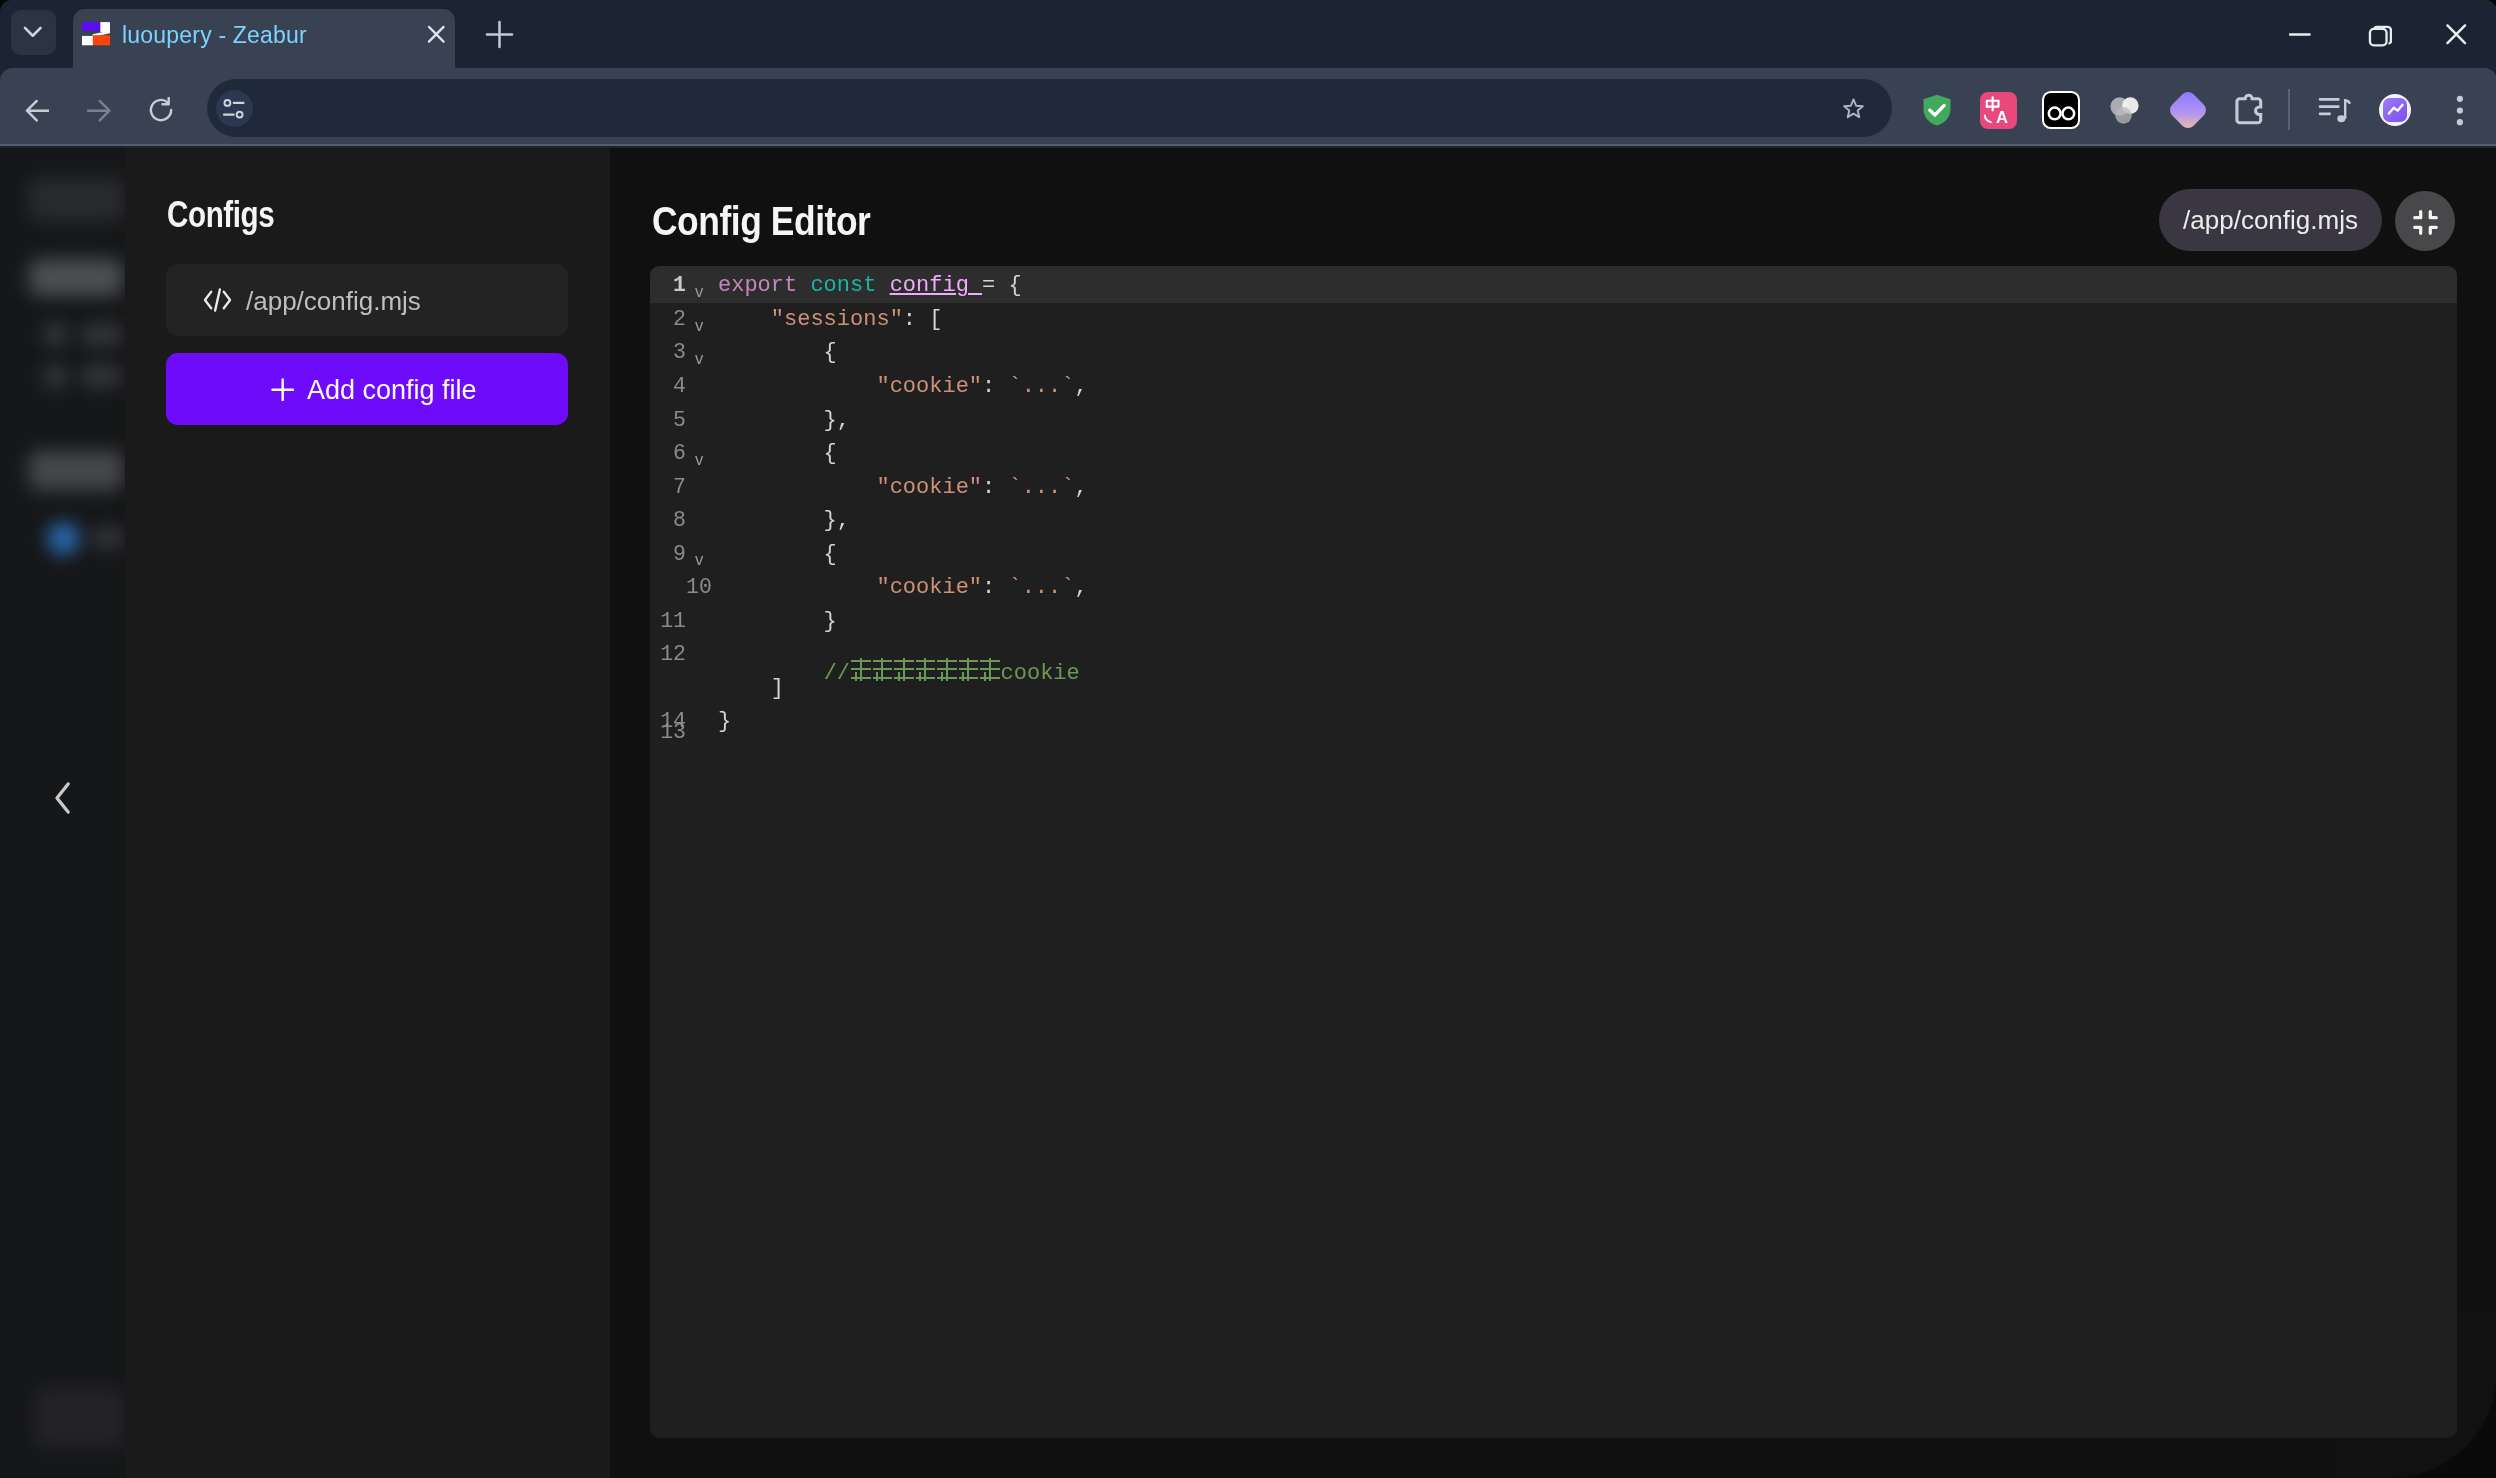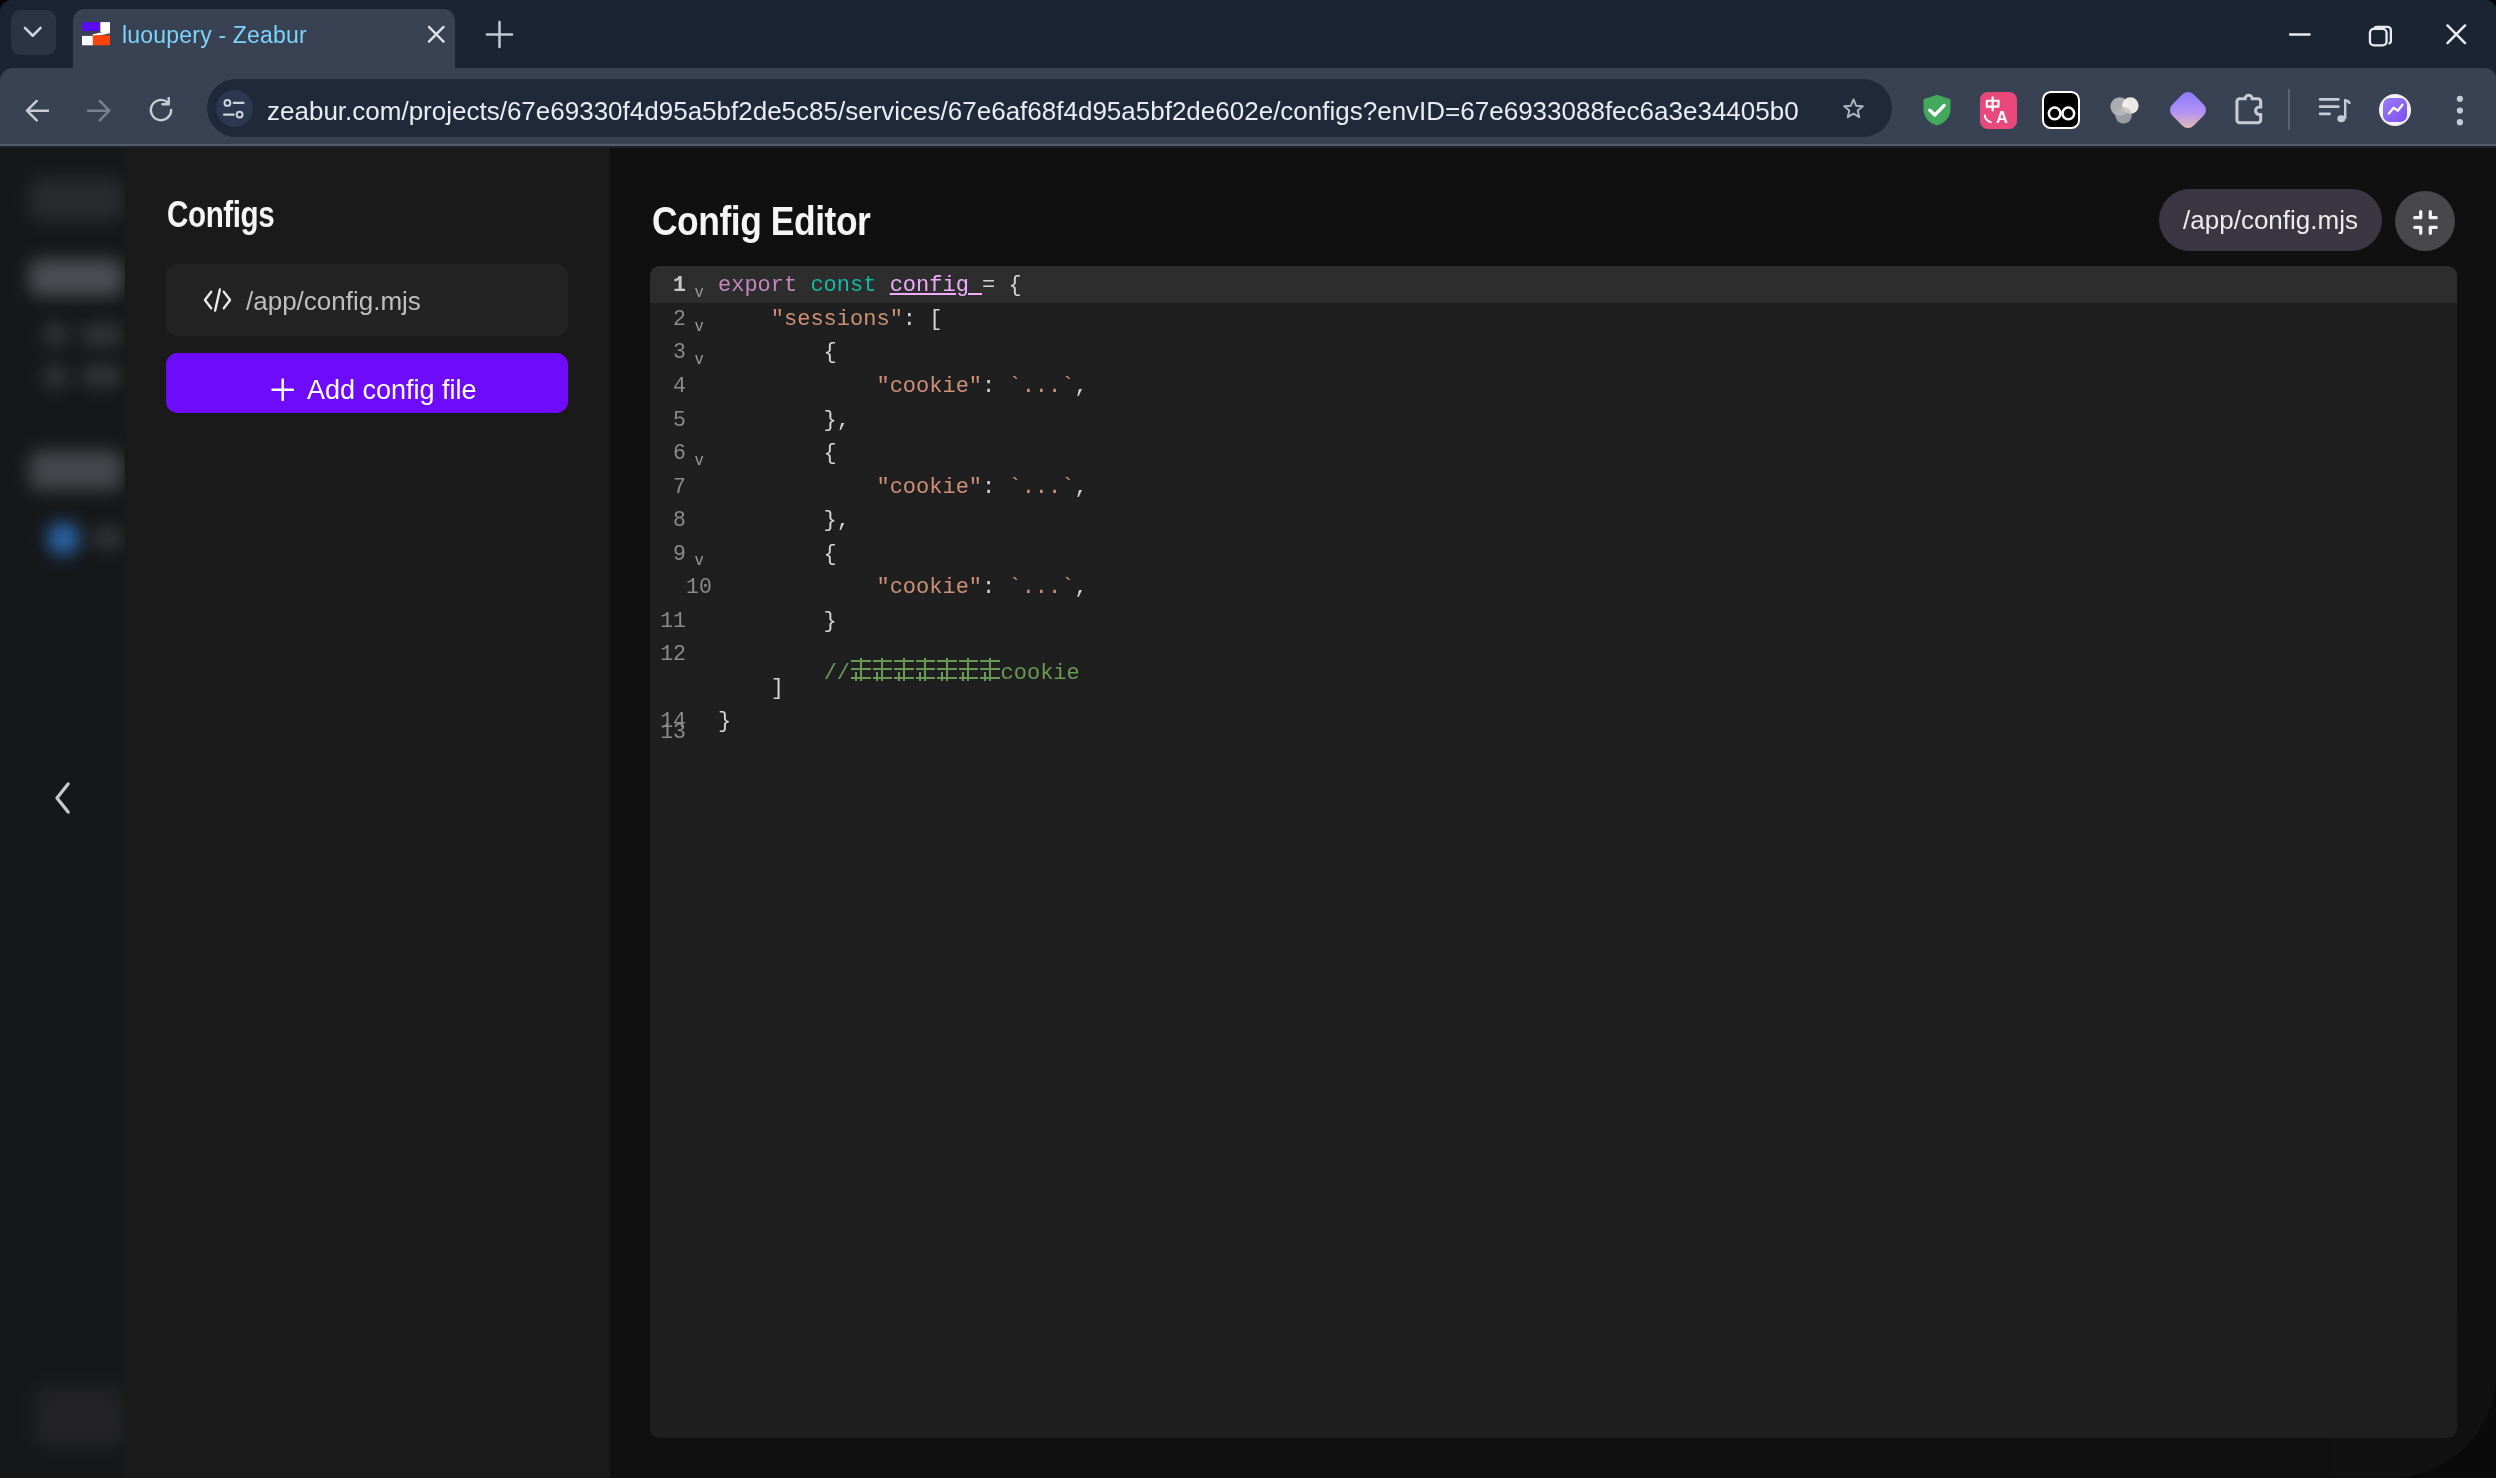--- a/index.html
+++ b/index.html
@@ -17,21 +17,21 @@
   .url { left:267px; top:96px; font-size:26px; color:#e9edf3; }
 
   
   #leftstrip { left:0; top:148px; width:125px; height:1330px; background:#161719; overflow:hidden; }
   #configs  { left:125px; top:148px; width:485px; height:1330px; background:#1a1a1a; }
   #rightpanel { left:610px; top:148px; width:1887px; height:1330px; background:#101011; }
 
   h1 { font-size:37px; font-weight:700; color:#f5f5f5; transform:scaleX(0.80); transform-origin:left top; letter-spacing:-0.5px; }
   #cfghead { left:167px; top:194px; }
   #cfgcard { left:166px; top:264px; width:402px; height:72px; background:#232324; border-radius:11.7px; }
-  #cfgbtn  { left:166px; top:353px; width:402px; height:60px; background:#6e0bfa; border-radius:11.7px; color:#fff; }
+  #cfgbtn  { left:166px; top:353px; width:402px; height:72px; background:#6e0bfa; border-radius:11.7px; color:#fff; }
   #edtitle { left:652px; top:199px; font-size:40px; transform:scaleX(0.885); transform-origin:left top; letter-spacing:-0.5px; }
   #chip { left:2159px; top:189px; width:223px; height:62px; border-radius:31px; background:#3a3743; color:#ececec; font-size:26px; text-align:center; line-height:62px; }
   #circbtn { left:2395px; top:191px; width:60px; height:60px; border-radius:50%; background:#48484b; }
 
   
   #editor { left:650px; top:266px; width:1807px; height:1172px; background:#1f1f1f; border-radius:9.8px; overflow:hidden; font-family:"Liberation Mono", monospace; }
   #activeline { position:absolute; left:0; top:0; width:1807px; height:37px; background:#2d2d2d; }
   .ln { position:absolute; left:0; width:36px; text-align:right; font-size:21.5px; color:#8b8b8b; font-family:"Liberation Mono", monospace; }
   .fold { position:absolute; left:45px; width:19.5px; font-size:16.6px; color:#9a9a9a; font-family:"Liberation Sans", sans-serif; }
   .code { position:absolute; left:68px; font-size:22px; white-space:pre; color:#d4d4d4; }
@@ -231,16 +231,15 @@
   <div class="abs" style="left:2379px;top:94px;width:32px;height:32px;border-radius:50%;background:#f2f3f5"></div>
   <div class="abs" style="left:2383px;top:98px;width:24.4px;height:24.4px;border-radius:6.8px;background:linear-gradient(135deg,#9b7bf8,#7b50f0)"></div>
   <svg class="abs" style="left:2383px;top:98px" width="24.4" height="24.4" viewBox="0 0 25 25">
       <path d="M6 16 L11 10 L15 13 L20 7" fill="none" stroke="#fff" stroke-width="2.4" stroke-linecap="round" stroke-linejoin="round"></path>
     </svg>
   <svg class="abs" style="left:2456px;top:94px" width="7.8" height="33" viewBox="0 0 8 34">
     <circle cx="4" cy="5" r="3.2" fill="#c6ccd6"></circle>
       <circle cx="4" cy="17" r="3.2" fill="#c6ccd6"></circle>
       <circle cx="4" cy="29" r="3.2" fill="#c6ccd6"></circle>
   </svg>
-  <div class="abs url">zeabur.com/projects/67e69330f4d95a5bf2de5c85/services/67e6af68f4d95a5bf2de602e/configs?envID=67e6933088fec6a3e34405b0</div>
 
 </div>
 
 
 </body></html>

